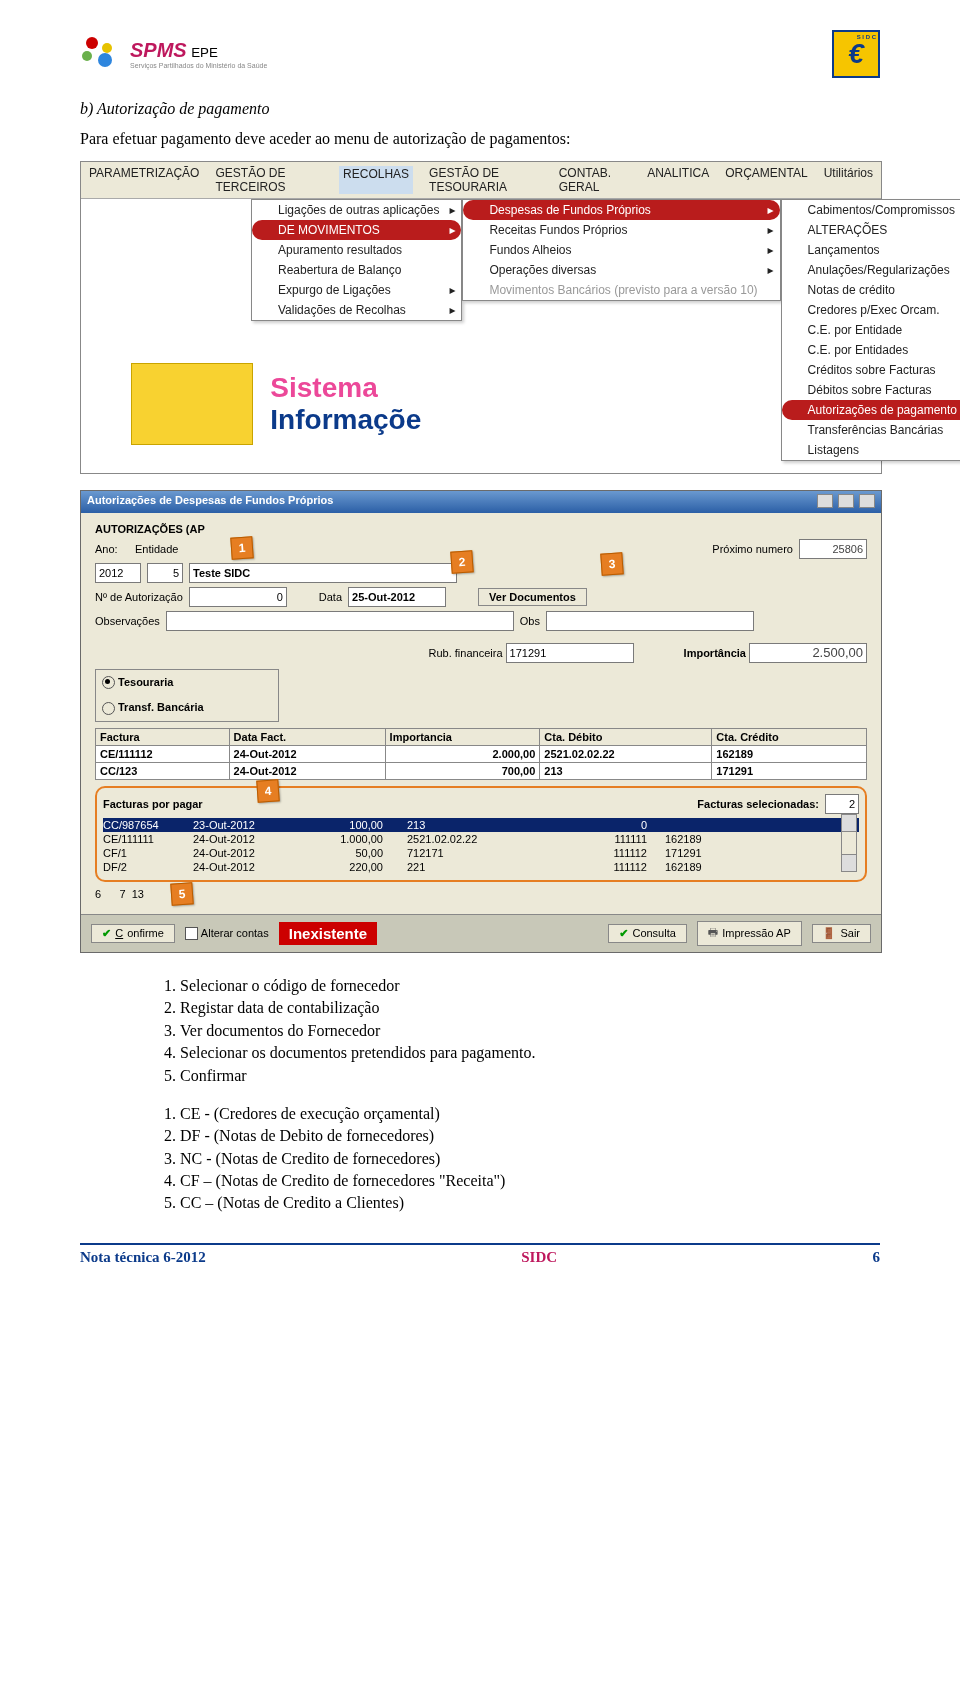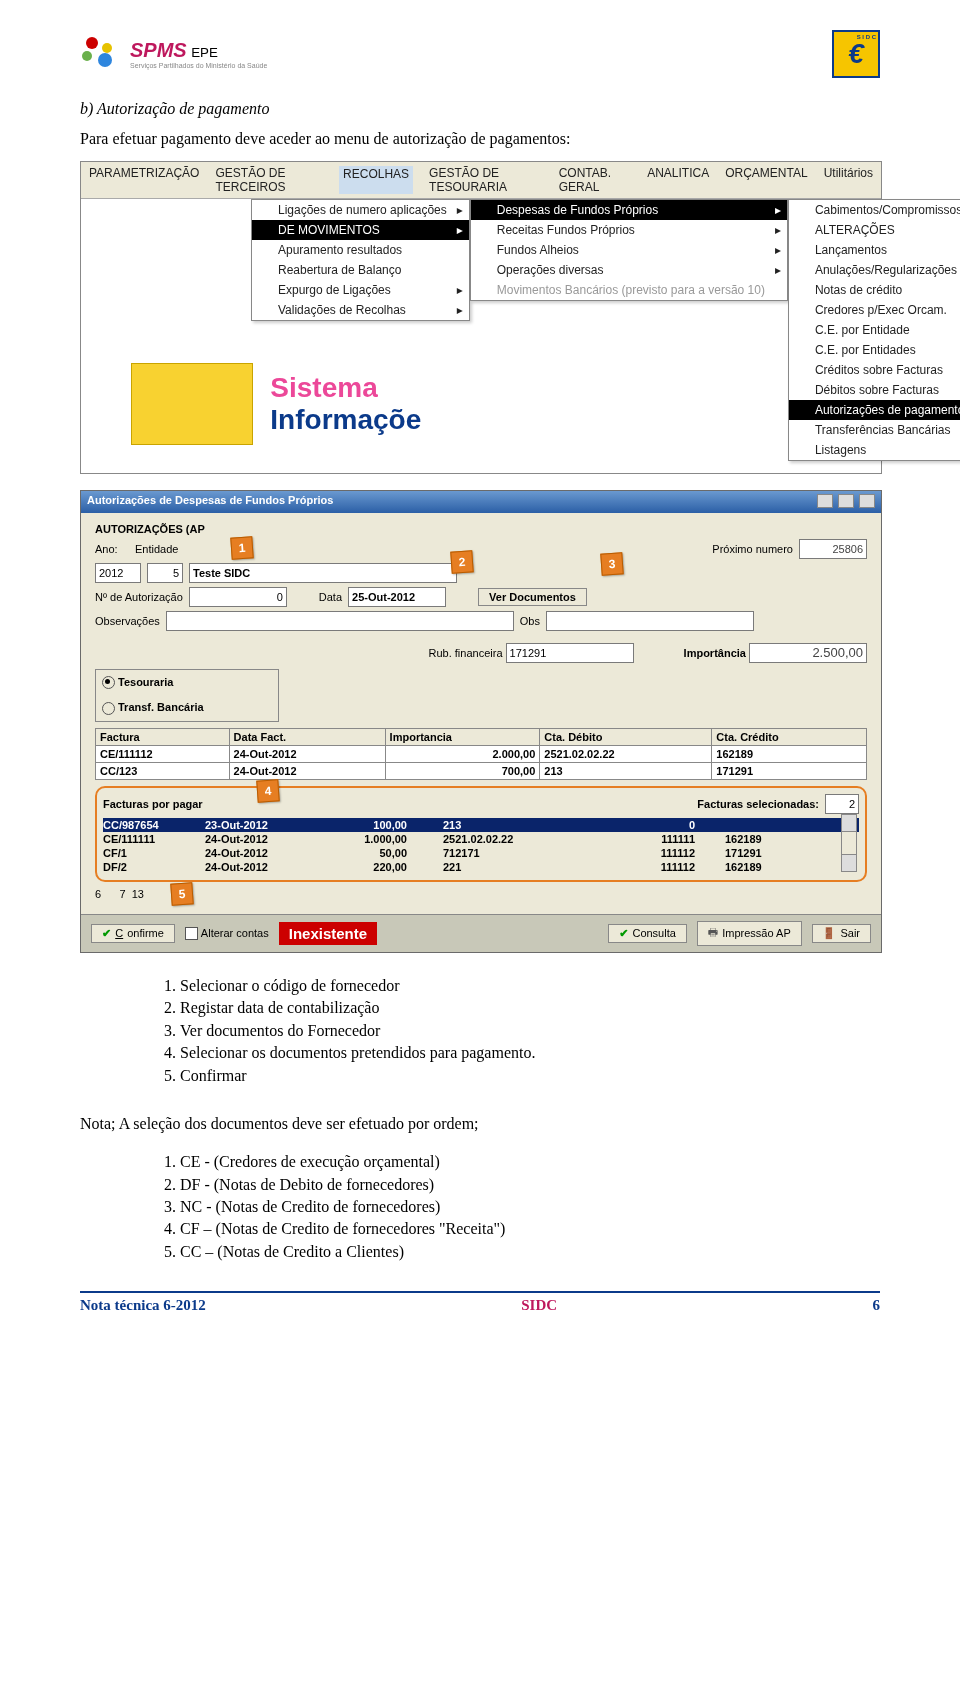--- a/index.html
+++ b/index.html
@@ -61,21 +61,21 @@
     margin:10px 0 16px 0;
     width:800px;
   }
   .menubar{
     background:#ece9d8;display:flex;gap:16px;padding:4px 8px;border-bottom:1px solid #aaa;
   }
   .menubar span.sel{background:#cde;padding:1px 4px;}
   .menus-row{display:flex;align-items:flex-start;}
   .menu-col{background:#fff;border:1px solid #888;box-shadow:2px 2px 3px rgba(0,0,0,.2);}
   .menu-col div{padding:3px 22px 3px 26px;white-space:nowrap;position:relative;}
-  .menu-col div.sel{background:#000000;color:#fff;}
+  .menu-col div.sel{background:#b91c1c;color:#fff;border-radius:10px;}
   .menu-col div .arr{position:absolute;right:6px;}
   .menu-col div.dis{color:#999;}
   .sys-banner{
     flex:1;background:#fff;padding:12px 0 0 24px;
   }
   .sys-banner .t1{font-family:Arial;font-size:28px;font-weight:bold;color:#ec4899;}
   .sys-banner .t2{font-family:Arial;font-size:28px;font-weight:bold;color:#0b3a8a;}
   .yel{display:inline-block;width:120px;height:80px;background:#f8d230;border:1px solid #c9a400;margin-right:14px;vertical-align:middle;}
 
   
@@ -108,21 +108,21 @@
   .rad{display:inline-block;width:11px;height:11px;border:1px solid #555;border-radius:50%;vertical-align:middle;margin-right:3px;position:relative;}
   .rad.on::after{content:"";width:5px;height:5px;background:#000;border-radius:50%;position:absolute;left:2px;top:2px;}
   .chk{display:inline-block;width:11px;height:11px;border:1px solid #555;background:#fff;vertical-align:middle;margin-right:3px;}
   .panel{border:1px solid #888;background:#ece9d8;padding:6px;margin:6px 0;}
   table.grid{width:100%;border-collapse:collapse;font-size:11px;}
   table.grid th, table.grid td{border:1px solid #888;padding:2px 4px;text-align:left;background:#fff;}
   table.grid th{background:#ece9d8;font-weight:bold;}
   .facturas{
     border:2px solid #e67e22;border-radius:10px;padding:6px;margin:6px 0;background:#ece9d8;position:relative;
   }
-  .fac-row{display:flex;gap:12px;font-size:11px;padding:1px 0;font-weight:bold;}
+  .fac-row{display:flex;gap:0;font-size:11px;padding:1px 0;}
   .fac-row.sel{background:#0a246a;color:#fff;}
   .fac-row span{display:inline-block;}
   .c1{width:90px;}
   .c2{width:80px;}
   .c3{width:110px;text-align:right;padding-right:24px;}
   .c4{width:120px;}
   .c5{width:120px;text-align:right;padding-right:18px;}
   .c6{width:110px;}
   .scroll{position:absolute;right:8px;top:26px;bottom:8px;width:14px;background:#ece9d8;border:1px solid #888;}
   .scroll .th{width:100%;height:16px;background:#ddd;border-bottom:1px solid #888;}
@@ -183,21 +183,21 @@
       <span>GESTÃO DE TERCEIROS</span>
       <span class="sel">RECOLHAS</span>
       <span>GESTÃO DE TESOURARIA</span>
       <span>CONTAB. GERAL</span>
       <span>ANALITICA</span>
       <span>ORÇAMENTAL</span>
       <span>Utilitários</span>
     </div>
     <div class="menus-row">
       <div class="menu-col" style="margin-left:170px;">
-        <div><span>Ligações de numero aplicações</span><span class="arr">▸</span></div>
+        <div><span>Ligações de outras aplicações</span><span class="arr">▸</span></div>
         <div class="sel"><span>DE MOVIMENTOS</span><span class="arr">▸</span></div>
         <div><span>Apuramento resultados</span></div>
         <div><span>Reabertura de Balanço</span></div>
         <div><span>Expurgo de Ligações</span><span class="arr">▸</span></div>
         <div><span>Validações de Recolhas</span><span class="arr">▸</span></div>
       </div>
       <div class="menu-col">
         <div class="sel"><span>Despesas de Fundos Próprios</span><span class="arr">▸</span></div>
         <div><span>Receitas Fundos Próprios</span><span class="arr">▸</span></div>
         <div><span>Fundos Alheios</span><span class="arr">▸</span></div>
@@ -402,21 +402,20 @@
 
   <div class="body-text">
     <ol class="indent" style="padding-left:60px;">
       <li>Selecionar o código de fornecedor</li>
       <li>Registar data de contabilização</li>
       <li>Ver documentos do Fornecedor</li>
       <li>Selecionar os documentos pretendidos para pagamento.</li>
       <li>Confirmar</li>
     </ol>
 
-    <p style="margin-top:26px;">Nota; A seleção dos documentos deve ser efetuado por ordem;</p>
     <ol class="indent" style="padding-left:60px;">
       <li>CE - (Credores de execução orçamental)</li>
       <li>DF - (Notas de Debito de fornecedores)</li>
       <li>NC - (Notas de Credito de fornecedores)</li>
       <li>CF – (Notas de Credito de fornecedores "Receita")</li>
       <li>CC – (Notas de Credito a Clientes)</li>
     </ol>
   </div>
 
   <div class="footer-line"></div>

